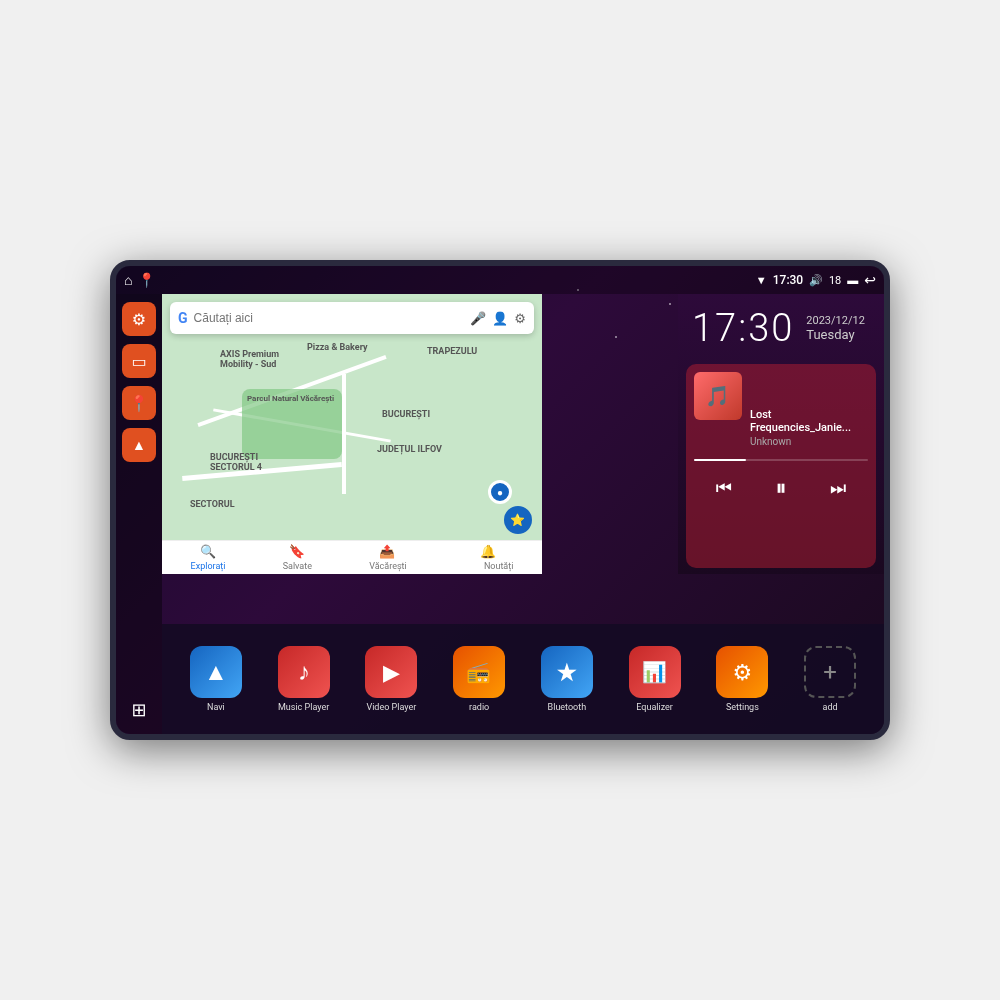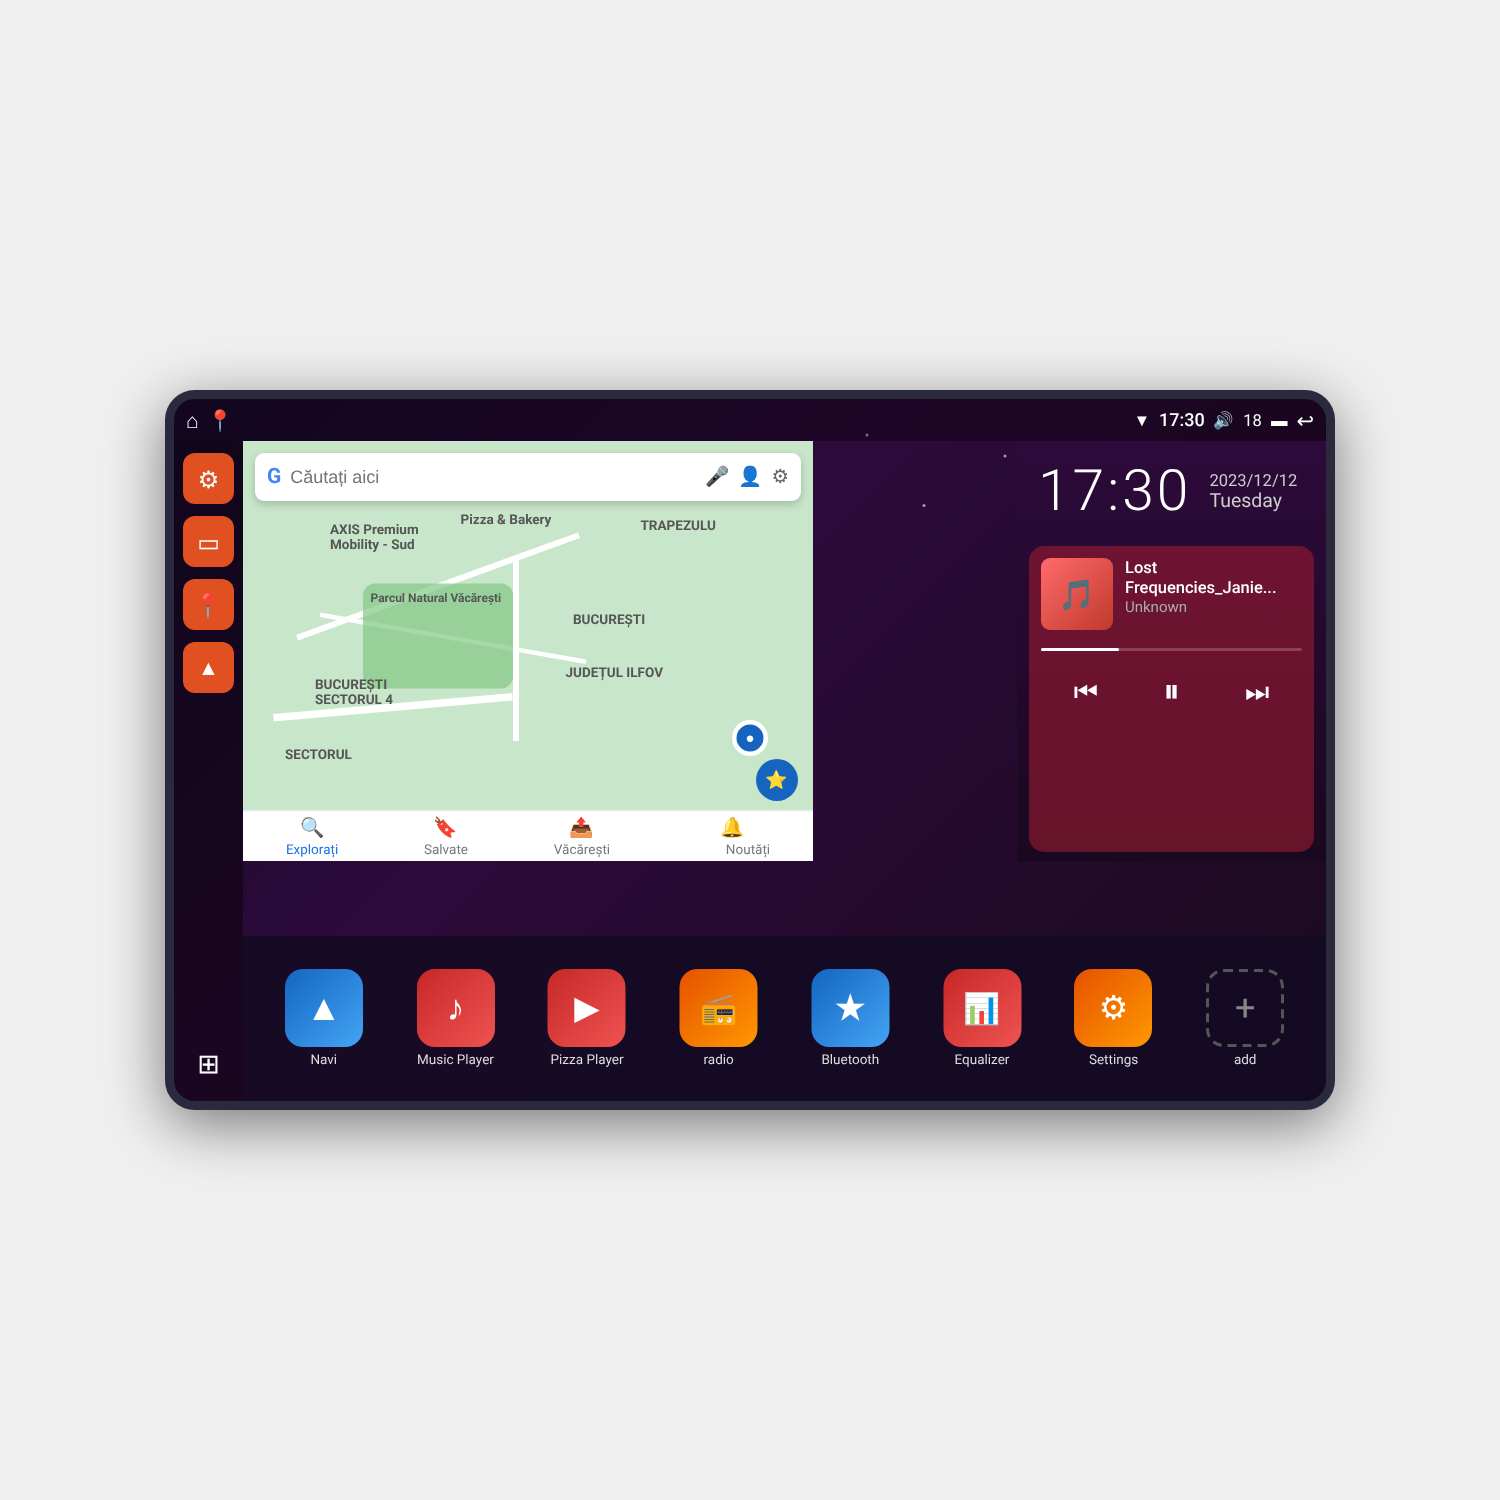--- a/index.html
+++ b/index.html
@@ -226,20 +226,21 @@
       background: linear-gradient(135deg, #ff6b6b, #c0392b);
       overflow: hidden;
       flex-shrink: 0;
       display: flex;
       align-items: center;
       justify-content: center;
       font-size: 20px;
     }
     .music-text {
       flex: 1;
+      margin-top: 36px;
     }
     .music-title {
       font-size: 11px;
       color: white;
       font-weight: 500;
     }
     .music-artist {
       font-size: 10px;
       color: #aaa;
       margin-top: 2px;
@@ -479,21 +480,21 @@
         <div class="app-icon-item">
           <div class="app-icon-box app-music">
             <span style="color:white;font-size:24px;">♪</span>
           </div>
           <span class="app-icon-label">Music Player</span>
         </div>
         <div class="app-icon-item">
           <div class="app-icon-box app-video">
             <span style="color:white;font-size:22px;">▶</span>
           </div>
-          <span class="app-icon-label">Pizza Player</span>
+          <span class="app-icon-label">Video Player</span>
         </div>
         <div class="app-icon-item">
           <div class="app-icon-box app-radio">
             <span style="color:white;font-size:20px;">📻</span>
           </div>
           <span class="app-icon-label">radio</span>
         </div>
         <div class="app-icon-item">
           <div class="app-icon-box app-bluetooth">
             <span style="color:white;font-size:22px;font-weight:bold;">★</span>

